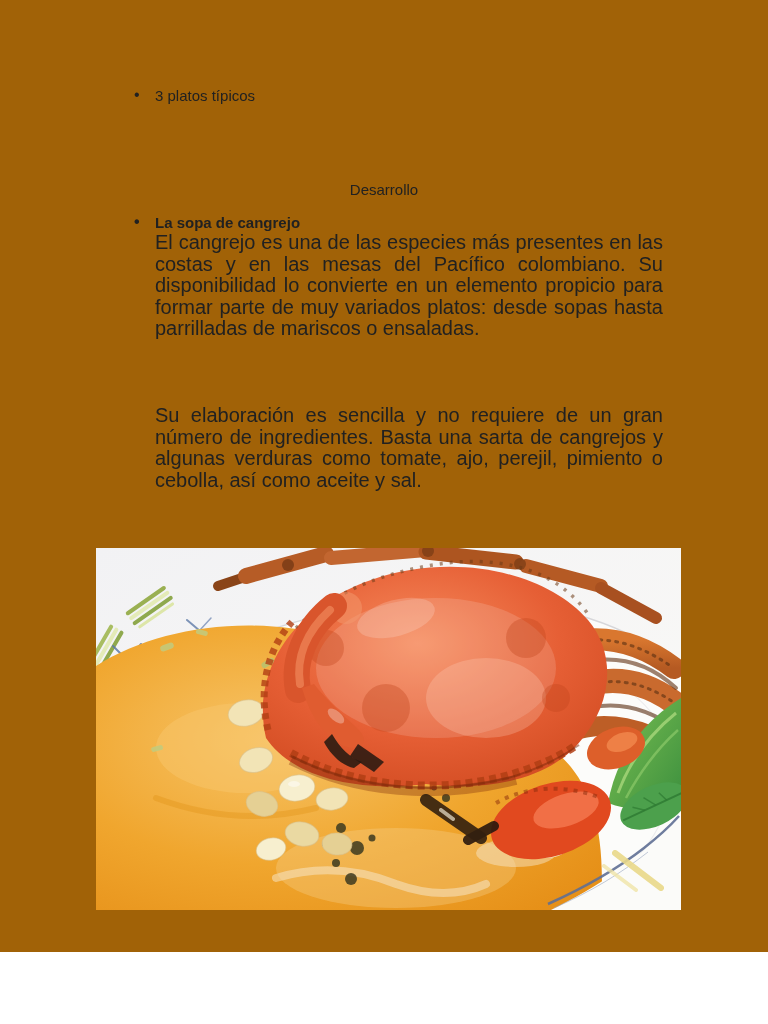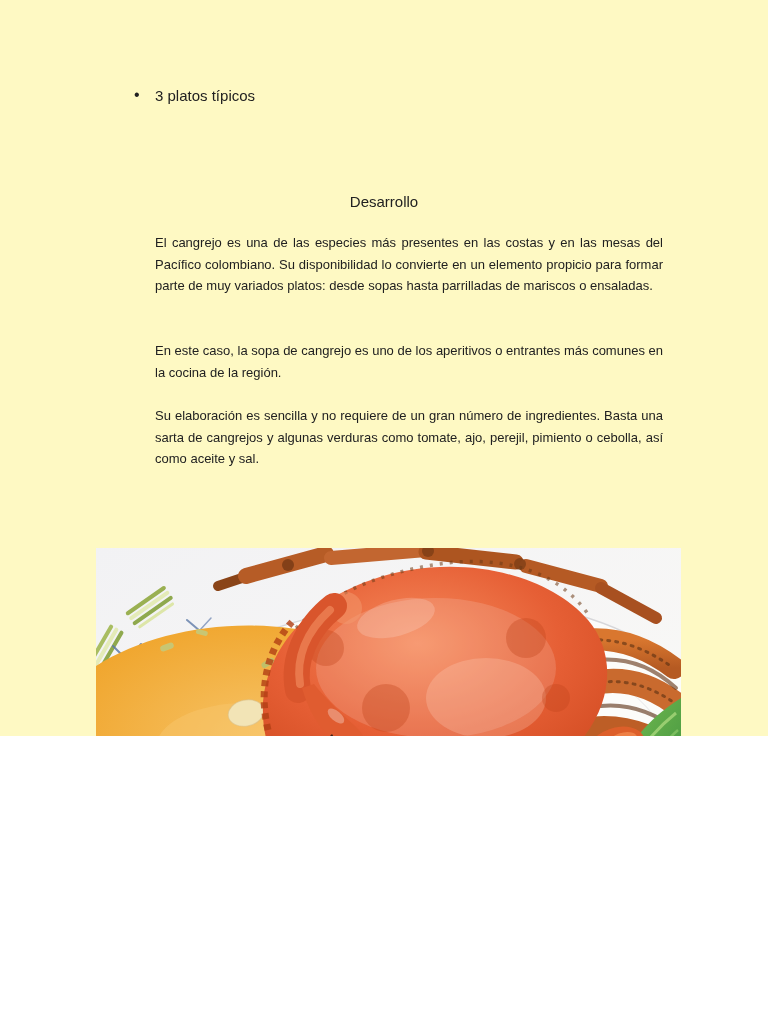--- a/index.html
+++ b/index.html
@@ -1,21 +1,21 @@
 <!DOCTYPE html>
 <html><head>
 <meta charset="utf-8">
 <style>
   html,body{margin:0;padding:0;}
   body{background:#ffffff;}
   .page{
     position:relative;
     width:768px;
-    height:736px;
-    background:#fef9c3;
+    height:952px;
+    background:#a16207;
     overflow:hidden;
     font-family:"Liberation Sans", sans-serif;
     color:#212121;
   }
   .blist{
     position:absolute;
     left:133px;
     margin:0;
     padding:0;
     list-style:none;
@@ -31,33 +31,33 @@
   .blist li::before{
     content:"\2022";
     position:absolute;
     left:1px;
     top:-1px;
     font-size:16px;
   }
   .blist li.bold{ font-weight:bold; }
   .heading{
     position:absolute;
-    top:191px;
+    top:179px;
     left:0;
     width:768px;
     text-align:center;
     font-size:15px;
     line-height:21.5px;
   }
   .para{
     position:absolute;
     left:155px;
     width:508px;
     margin:0;
-    font-size:13px;
+    font-size:20px;
     line-height:21.5px;
     text-align:justify;
   }
   .p1{ top:232px; }
   .p2{ top:340px; }
   .p3{ top:405px; }
   .figure{
     position:absolute;
     left:96px;
     top:548px;
@@ -71,23 +71,25 @@
 <body>
 
 <div class="page">
 
   <ul class="blist intro">
     <li><span>3 platos típicos</span></li>
   </ul>
 
   <div class="heading">Desarrollo</div>
 
+  <ul class="blist topic">
+    <li class="bold">La sopa de cangrejo</li>
+  </ul>
 
   <p class="para p1">El cangrejo es una de las especies más presentes en las costas y en las mesas del Pacífico colombiano. Su disponibilidad lo convierte en un elemento propicio para formar parte de muy variados platos: desde sopas hasta parrilladas de mariscos o ensaladas.</p>
-  <p class="para p2">En este caso, la sopa de cangrejo es uno de los aperitivos o entrantes más comunes en la cocina de la región.</p>
   <p class="para p3">Su elaboración es sencilla y no requiere de un gran número de ingredientes. Basta una sarta de cangrejos y algunas verduras como tomate, ajo, perejil, pimiento o cebolla, así como aceite y sal.</p>
 
   <figure class="figure">
     <svg viewBox="0 0 585 362" role="img" aria-label="Sopa de cangrejo: cangrejo entero cocido sobre sopa naranja con maíz y verduras, servido en plato blanco decorado">
       <defs>
         <linearGradient id="bgGrad" x1="0" y1="0" x2="1" y2="1">
           <stop offset="0" stop-color="#f2f2f4"></stop>
           <stop offset="1" stop-color="#fbfaf7"></stop>
         </linearGradient>
         <radialGradient id="soupGrad" cx="0.35" cy="0.4" r="0.8">

